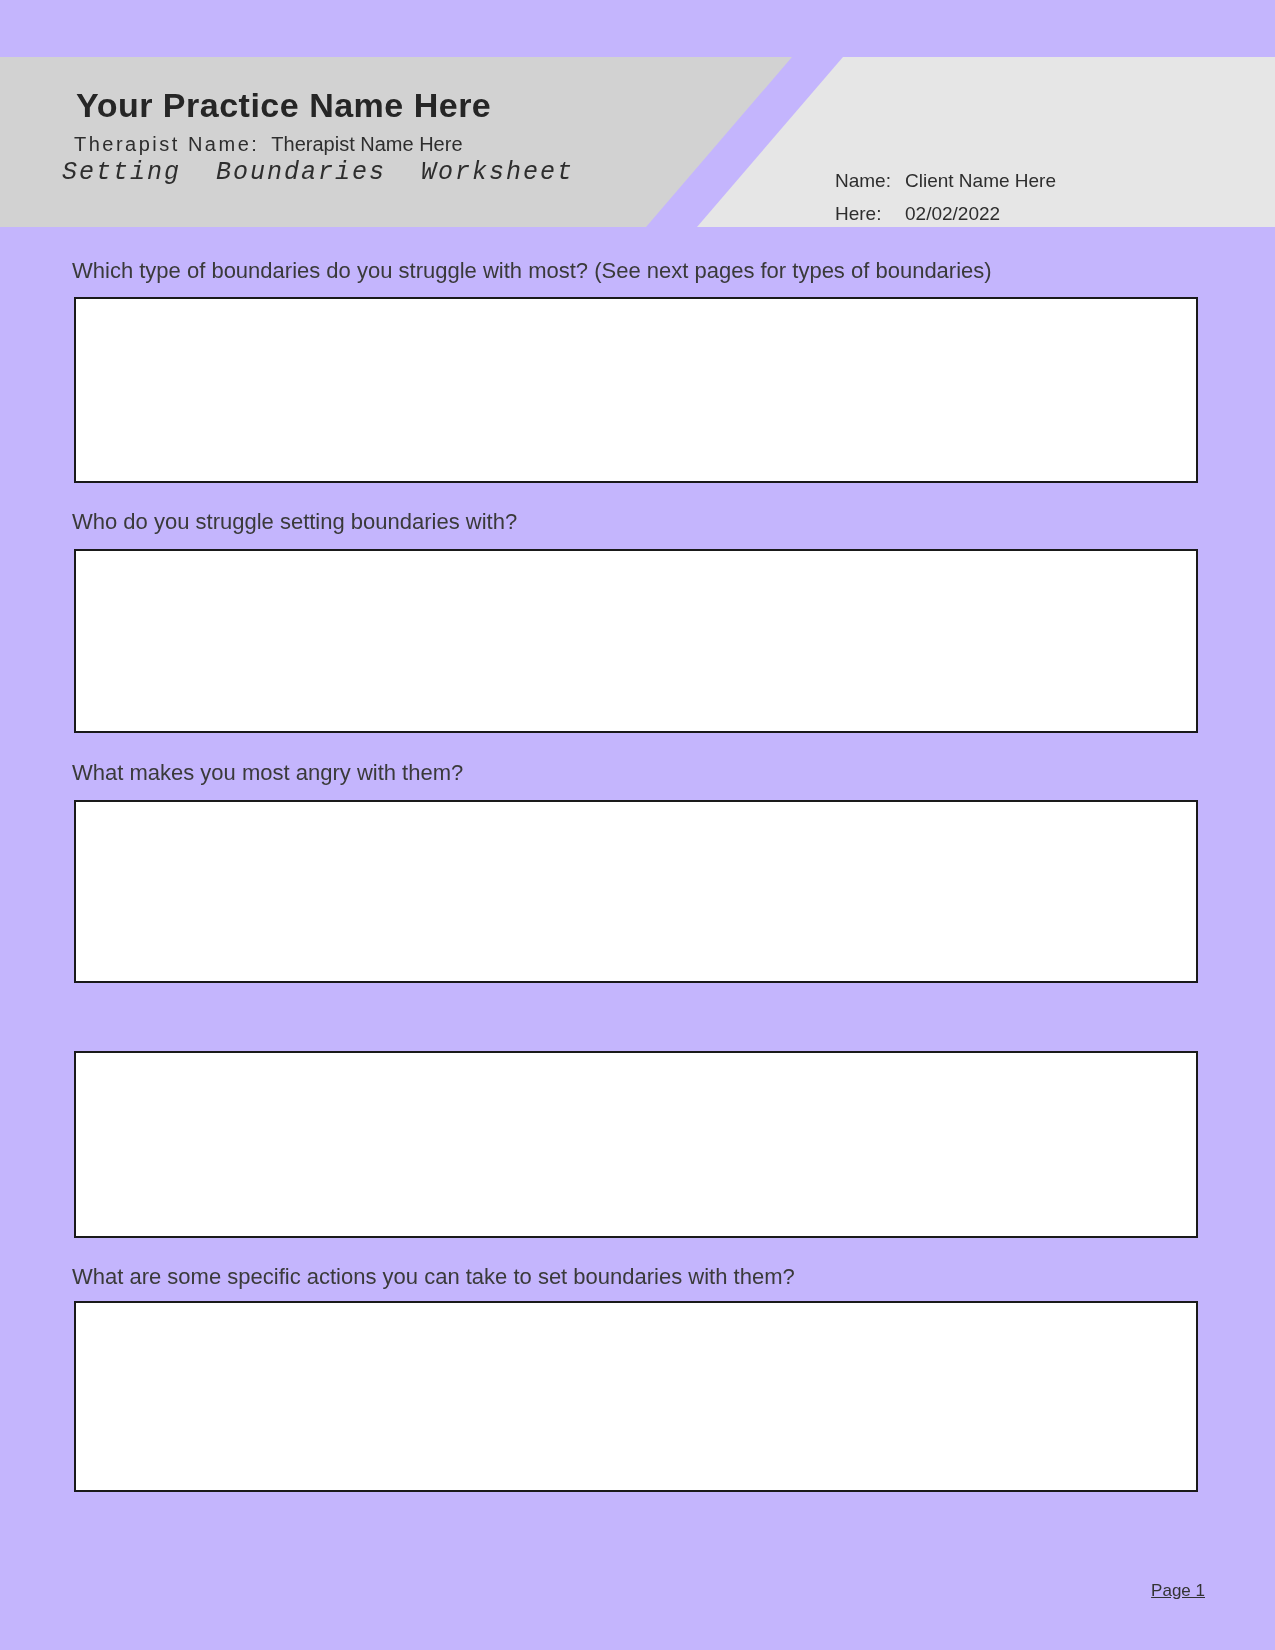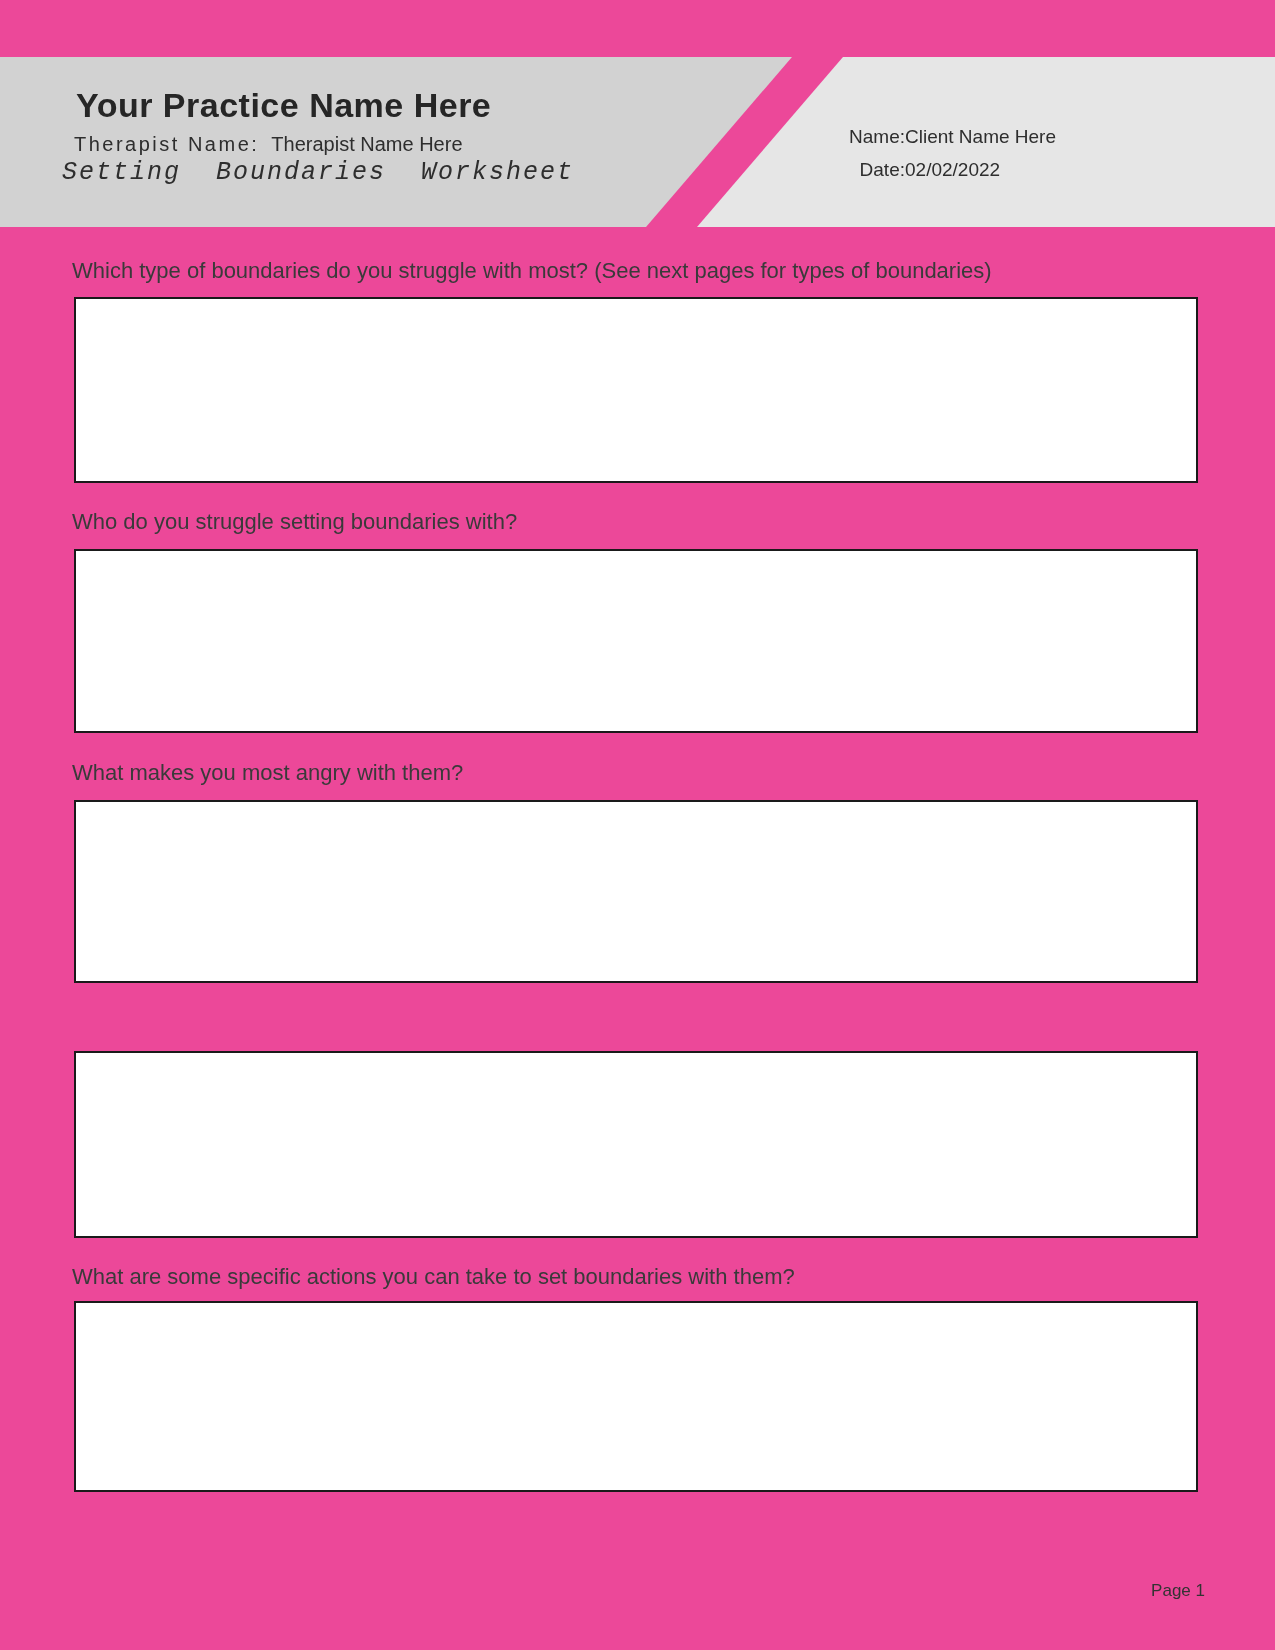--- a/index.html
+++ b/index.html
@@ -1,24 +1,23 @@
 <!DOCTYPE html>
 <html><head>
 <meta charset="utf-8">
 <style>
   html, body { margin: 0; padding: 0; background: #888; }
   .page {
     position: relative;
     width: 1275px;
     height: 1650px;
     margin: 0 auto;
-    background: #ec4899;
+    background: #c4b5fd;
     font-family: "Liberation Sans", sans-serif;
     overflow: hidden;
-    text-align: right;
   }
 
   
   .band { position: absolute; left: 0; top: 57px; width: 1275px; height: 170px; }
   .band-left {
     position: absolute; inset: 0;
     background: #d2d2d2;
     clip-path: polygon(0 0, 792px 0, 646px 170px, 0 170px);
   }
   .band-right {
@@ -43,42 +42,42 @@
     font-size: 25px; color: #2e2e2e;
     letter-spacing: 2px; word-spacing: 18px; white-space: nowrap;
   }
 
   .client-line {
     position: absolute; left: 835px;
     font-size: 19px; color: #2e2e2e; white-space: nowrap;
   }
   .client-line.name-line { top: 126px; }
   .client-line.date-line { top: 159px; }
-  .client-line .c-label { display: inline-block; width: 70px; }
+  .client-line .c-label { display: inline-block; width: 70px; margin-top: 44px; }
 
   
   .q-label {
     position: absolute; left: 72px;
     font-size: 22px; color: #3a3a3a; white-space: nowrap;
   }
   .answer-box {
     position: absolute; left: 74px; width: 1124px;
     border: 2px solid #1a1a1a; background: #ffffff;
     box-sizing: border-box;
   }
   #q1 { top: 258px; }  #box1 { top: 297px; height: 186px; }
   #q2 { top: 509px; }  #box2 { top: 549px; height: 184px; }
   #q3 { top: 760px; }  #box3 { top: 800px; height: 183px; }
   #q4 { top: 1009px; } #box4 { top: 1051px; height: 187px; }
   #q5 { top: 1264px; } #box5 { top: 1301px; height: 191px; }
 
   
   .page-number {
     position: absolute; top: 1581px; right: 70px;
-    font-size: 17px; color: #333333;
+    font-size: 17px; color: #333333; text-decoration: underline;
   }
 </style>
 </head>
 <body>
 
 <div class="page">
 
   <div class="band">
     <div class="band-left"></div>
     <div class="band-right"></div>
@@ -90,21 +89,21 @@
     <span class="t-label">Therapist Name:</span><span class="t-value">Therapist Name Here</span>
   </div>
 
   <div class="worksheet-title">Setting Boundaries Worksheet</div>
 
   <div class="client-line name-line">
     <span class="c-label">Name:</span><span>Client Name Here</span>
   </div>
 
   <div class="client-line date-line">
-    <span class="c-label">Date:</span><span>02/02/2022</span>
+    <span class="c-label">Here:</span><span>02/02/2022</span>
   </div>
 
   <div class="q-label" id="q1">Which type of boundaries do you struggle with most? (See next pages for types of boundaries)</div>
   <div class="answer-box" id="box1"></div>
 
   <div class="q-label" id="q2">Who do you struggle setting boundaries with?</div>
   <div class="answer-box" id="box2"></div>
 
   <div class="q-label" id="q3">What makes you most angry with them?</div>
   <div class="answer-box" id="box3"></div>

